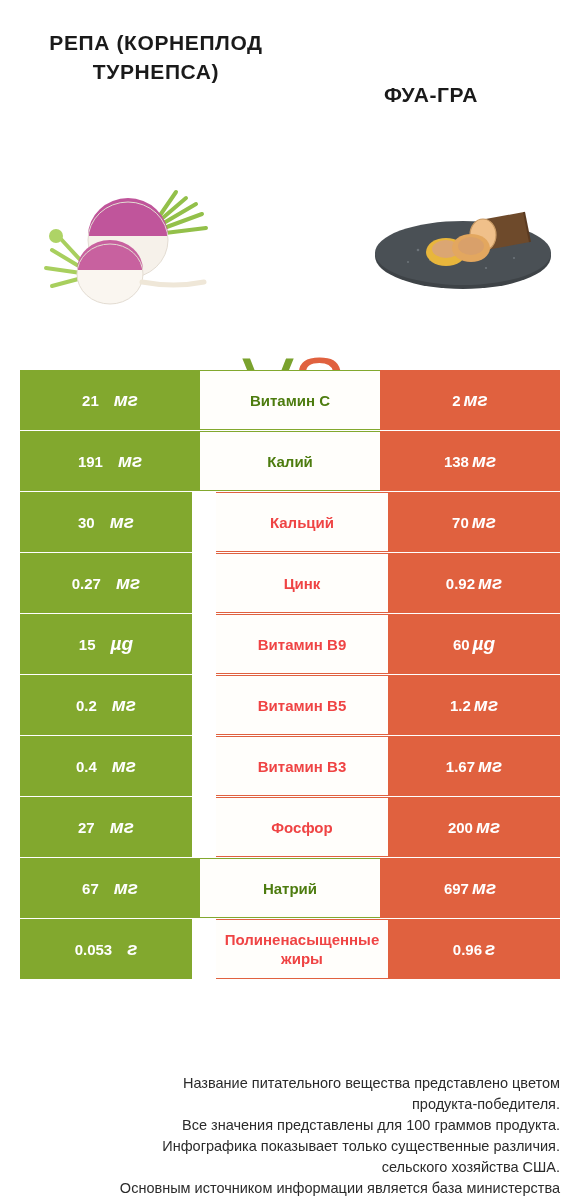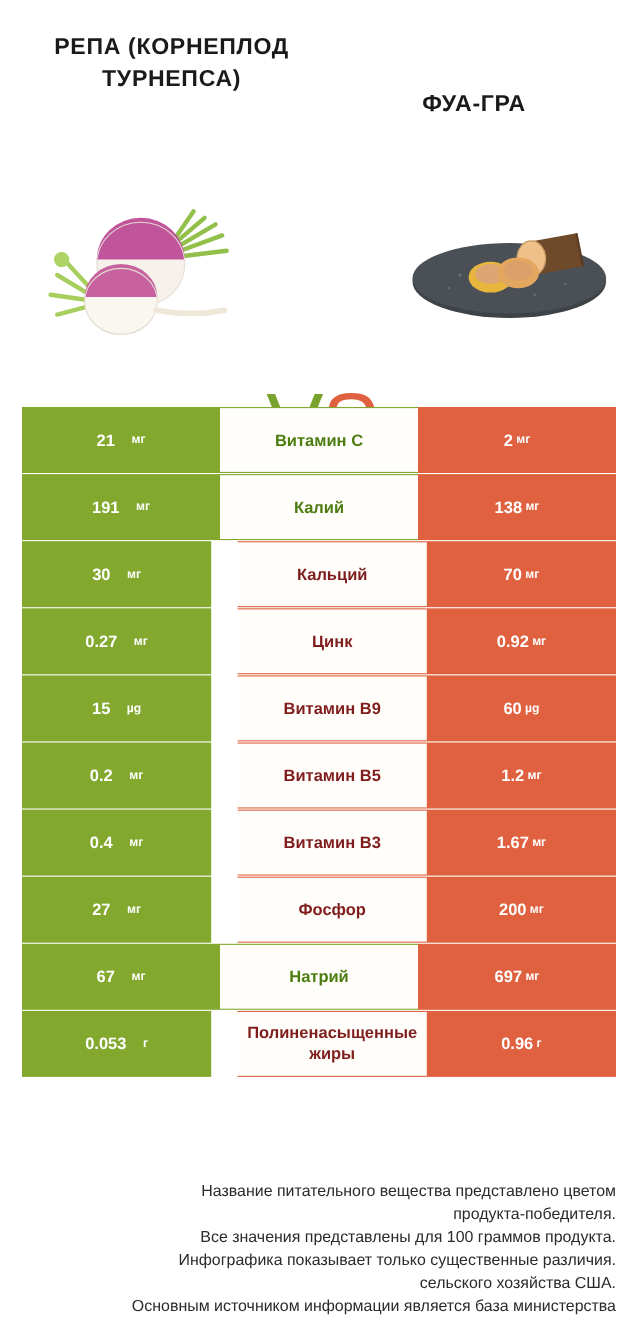--- a/index.html
+++ b/index.html
@@ -69,23 +69,23 @@
   .cell-mid {
     width:180px;
     background:#fffefb;
     font-size:15px; font-weight:700;
     line-height:19px;
     padding:0 2px;
     overflow:hidden;
     white-space:normal;
   }
   .cell-mid.win-left  { color:#4d7c0f; border-top:1.5px solid #82a82e; border-bottom:1.5px solid #82a82e; }
-  .cell-mid.win-right { color:#7f1d1d; border-top:1.5px solid #e0613f; border-bottom:1.5px solid #e0613f;margin-left:24px; }
-
-  .unit { font-size:11px; font-weight:700; margin-left:3px; }
+  .cell-mid.win-right { color:#ef4444; border-top:1.5px solid #e0613f; border-bottom:1.5px solid #e0613f;margin-left:24px; }
+
+  .unit { font-size:19px; font-weight:700; margin-left:3px;font-style:italic; }
 
   
   .footer {
     position:absolute; left:20px; top:1030px;
     width:540px;
     text-align:right;
     font-size:14.5px;
     line-height:21px;
     color:#2b2b2b;
     margin-top:43px;

